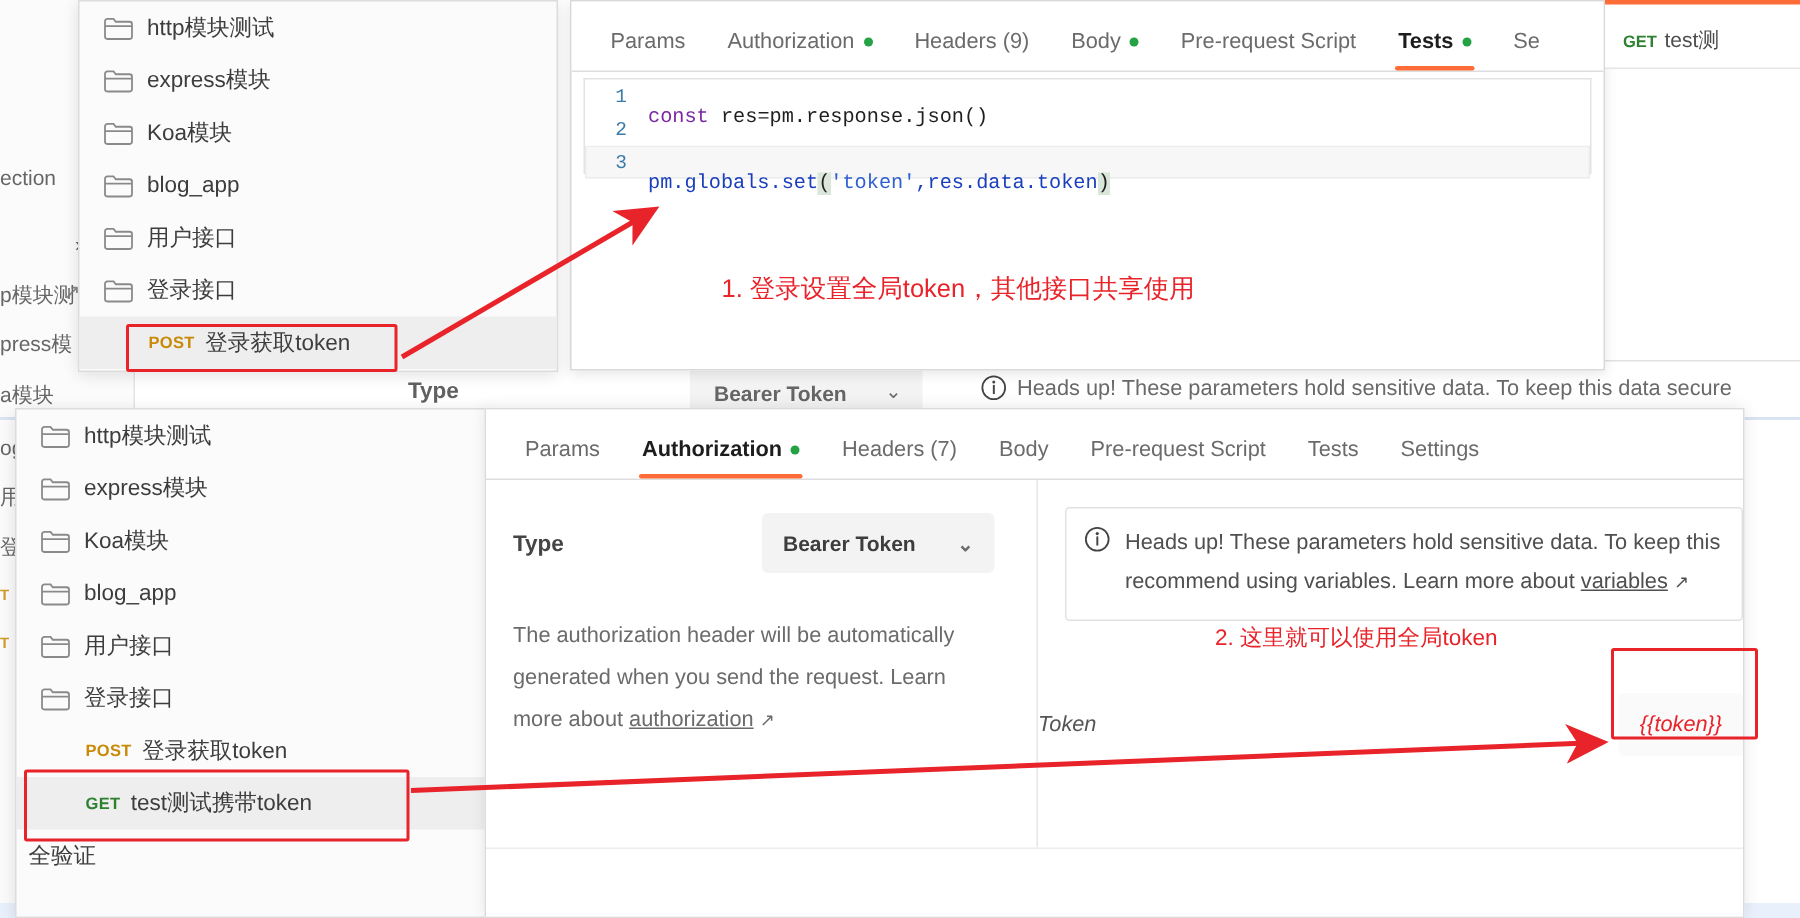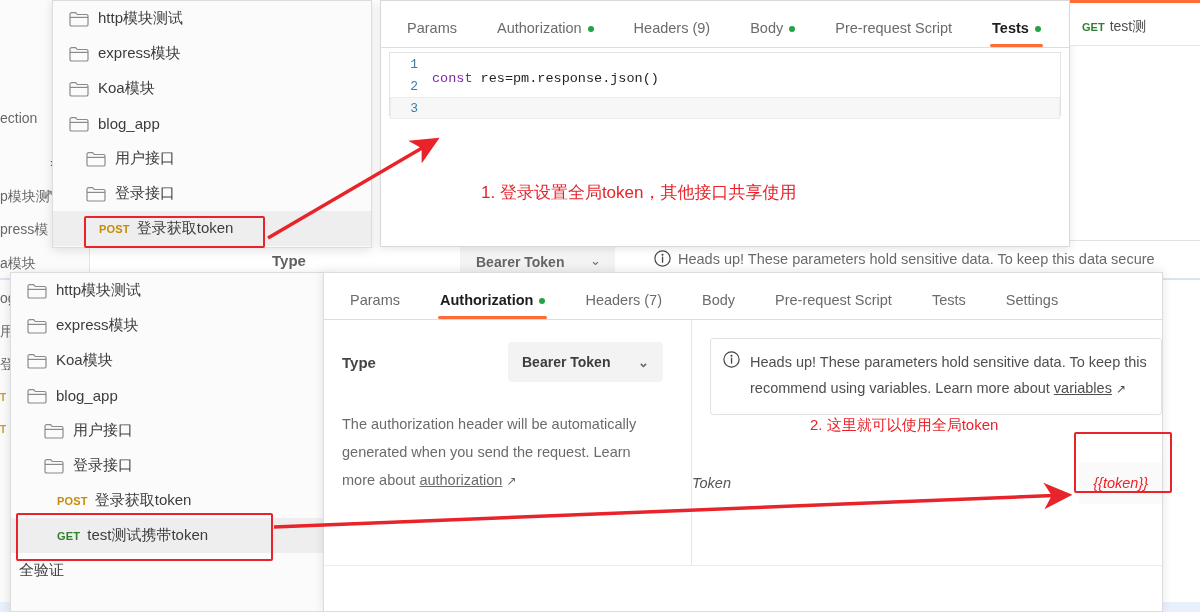--- a/index.html
+++ b/index.html
@@ -23,21 +23,21 @@
   }
   .bg-text.orange { color: #c98a07; font-weight: bold; font-size: 10px; }
   .bg-chevron { position: absolute; color: #555; font-size: 13px; }
   .bg-bottombar {
     position: absolute; left: 0; bottom: 0; width: 1200px; height: 10px;
     background: #e8f0fb;
   }
 
   
   .tabsbar {
-    display: flex; align-items: flex-end; gap: 12px;
+    display: flex; align-items: flex-end; gap: 0px;
     height: 46px; padding: 0 0 0 12px;
     background: #fff;
   }
   .tab {
     position: relative;
     font-size: 14.5px; color: #6b6b6b; padding: 0 14px 12px 14px;
     white-space: nowrap; line-height: 1;
   }
   .tab .dot {
     display: inline-block; width: 6px; height: 6px; border-radius: 50%;
@@ -108,21 +108,21 @@
   .win-side-top {
     position: absolute; left: 52px; top: 0px; width: 320px; height: 248px;
     background: #fbfbfb; border: 1px solid #dcdcdc;
     box-shadow: 0 2px 10px rgba(0,0,0,.12);
   }
   .tree-row {
     display: flex; align-items: center; height: 35px;
     padding-left: 16px; font-size: 15px; color: #3d3d3d;
     white-space: nowrap;
   }
-  .tree-row.indent { padding-left: 33px; }
+  .tree-row.indent { padding-left: 16px; }
   .tree-row.indent2 { padding-left: 46px; }
   .tree-row.selected { background: #eeeeee; }
   .folder-ic { width: 20px; height: 16px; margin-right: 9px; flex: 0 0 auto; }
   .method { font-size: 11px; font-weight: bold; margin-right: 7px; letter-spacing: .2px; }
   .method.post { color: #c98a07; }
   .method.get { color: #2f8132; }
 
   
   .win-bottom {
     position: absolute; left: 323px; top: 272px; width: 840px; height: 340px;
@@ -245,20 +245,21 @@
         <div class="code-line">
           <span class="lineno">1</span>
           <span class="code-txt"><span class="tok-kw">const</span><span class="tok-plain"> res=pm.response.json()</span></span>
         </div>
         <div class="code-line">
           <span class="lineno">2</span>
           <span class="code-txt"></span>
         </div>
         <div class="code-line hl-line">
           <span class="lineno">3</span>
+          <span class="code-txt"><span class="tok-blue">pm.globals.set</span><span class="tok-plain brkt">(</span><span class="tok-str">'token'</span><span class="tok-blue">,res.data.token</span><span class="tok-plain brkt">)</span></span>
         </div>
       </div>
     </div>
 
     <div class="annot-top">1. 登录设置全局token，其他接口共享使用</div>
   </div>
 
   <div class="top-tab-strip">
     <div class="get-tab-label">
       <span class="m">GET</span><span>test测</span>

